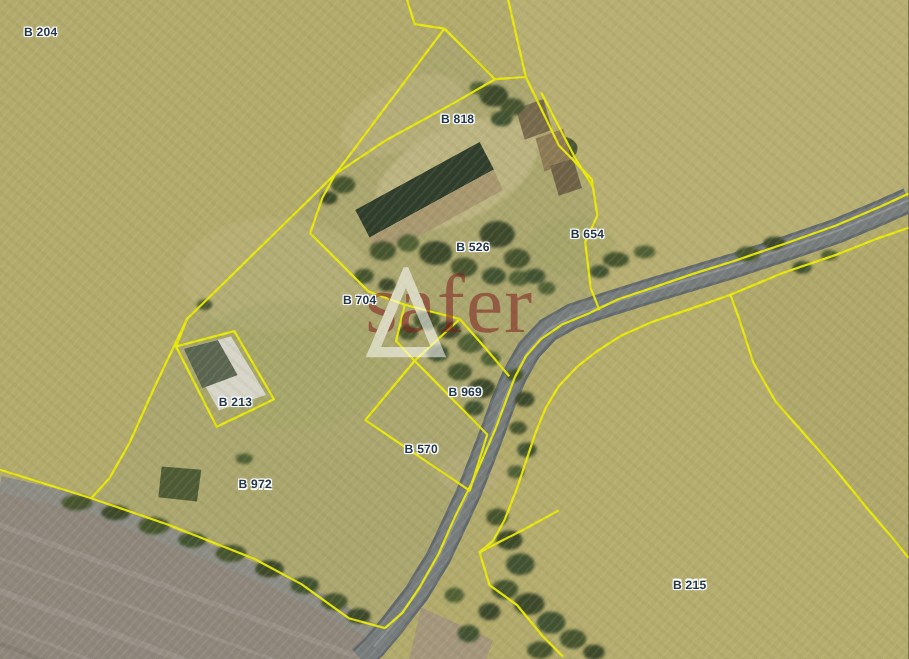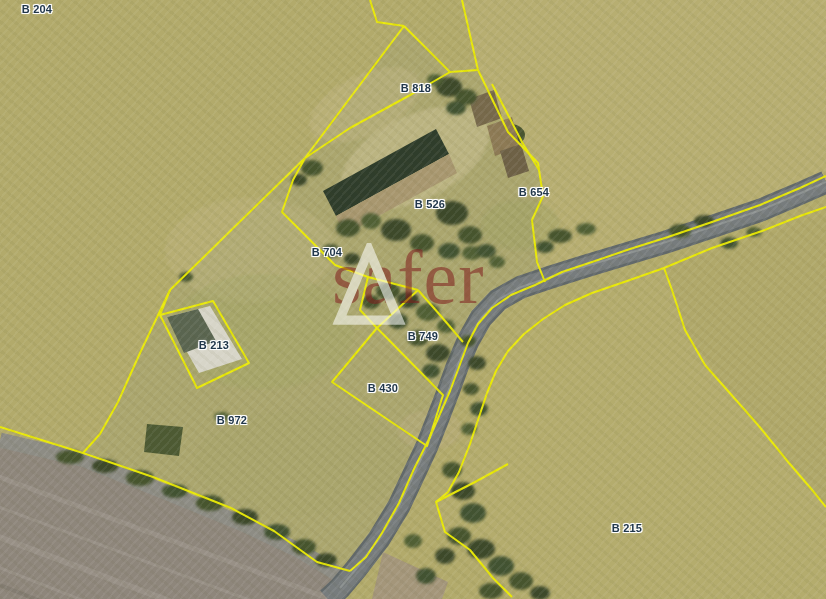--- a/index.html
+++ b/index.html
@@ -8,20 +8,21 @@
     font-family:"Liberation Sans",sans-serif;background:#b2aa6b;
   }
   #map-viewport svg{position:absolute;left:0;top:0;display:block;}
   .texture{position:absolute;inset:0;pointer-events:none;}
   .texture.t1{background:repeating-linear-gradient(132deg,rgba(255,255,255,0.06) 0 2px,transparent 2px 6px);}
   .texture.t2{background:repeating-linear-gradient(40deg,rgba(80,80,35,0.05) 0 3px,transparent 3px 9px);}
   .parcel-label{
     position:absolute;transform:translate(-50%,-50%);
     font-size:11px;font-weight:bold;letter-spacing:.2px;color:#21374b;white-space:nowrap;
     text-shadow:-1px -1px 0 #fff,1px -1px 0 #fff,-1px 1px 0 #fff,1px 1px 0 #fff,0 0 3px #fff;
+    margin-top:21px;
   }
   #watermark{
     position:absolute;left:332px;top:243px;display:flex;align-items:flex-end;gap:6px;
     opacity:.55;pointer-events:none;
   }
   #watermark .wm-text{
     font-family:Liberation Serif, serif;font-size:76px;line-height:.92;color:#7f1d1d;
     letter-spacing:1px;
   }
 </style>
@@ -191,19 +192,19 @@
       <path d="M8,82 L40,6 L72,82 Z" fill="none" stroke="#ffffff" stroke-width="10" stroke-linejoin="miter"></path>
     </svg>
     <span class="wm-text">safer</span>
   </div>
 
   <div class="parcel-label" style="left:37px;top:9px">B 204</div>
   <div class="parcel-label" style="left:416px;top:88px">B 818</div>
   <div class="parcel-label" style="left:534px;top:192px">B 654</div>
   <div class="parcel-label" style="left:430px;top:204px">B 526</div>
   <div class="parcel-label" style="left:327px;top:252px">B 704</div>
-  <div class="parcel-label" style="left:423px;top:336px">B 749</div>
+  <div class="parcel-label" style="left:423px;top:336px">B 969</div>
   <div class="parcel-label" style="left:214px;top:345px">B 213</div>
-  <div class="parcel-label" style="left:383px;top:388px">B 430</div>
+  <div class="parcel-label" style="left:383px;top:388px">B 570</div>
   <div class="parcel-label" style="left:232px;top:420px">B 972</div>
-  <div class="parcel-label" style="left:627px;top:528px">B 215</div>
+  <div class="parcel-label" style="left:627px;top:511px">B 215</div>
 
 </div>
 
 </body></html>

